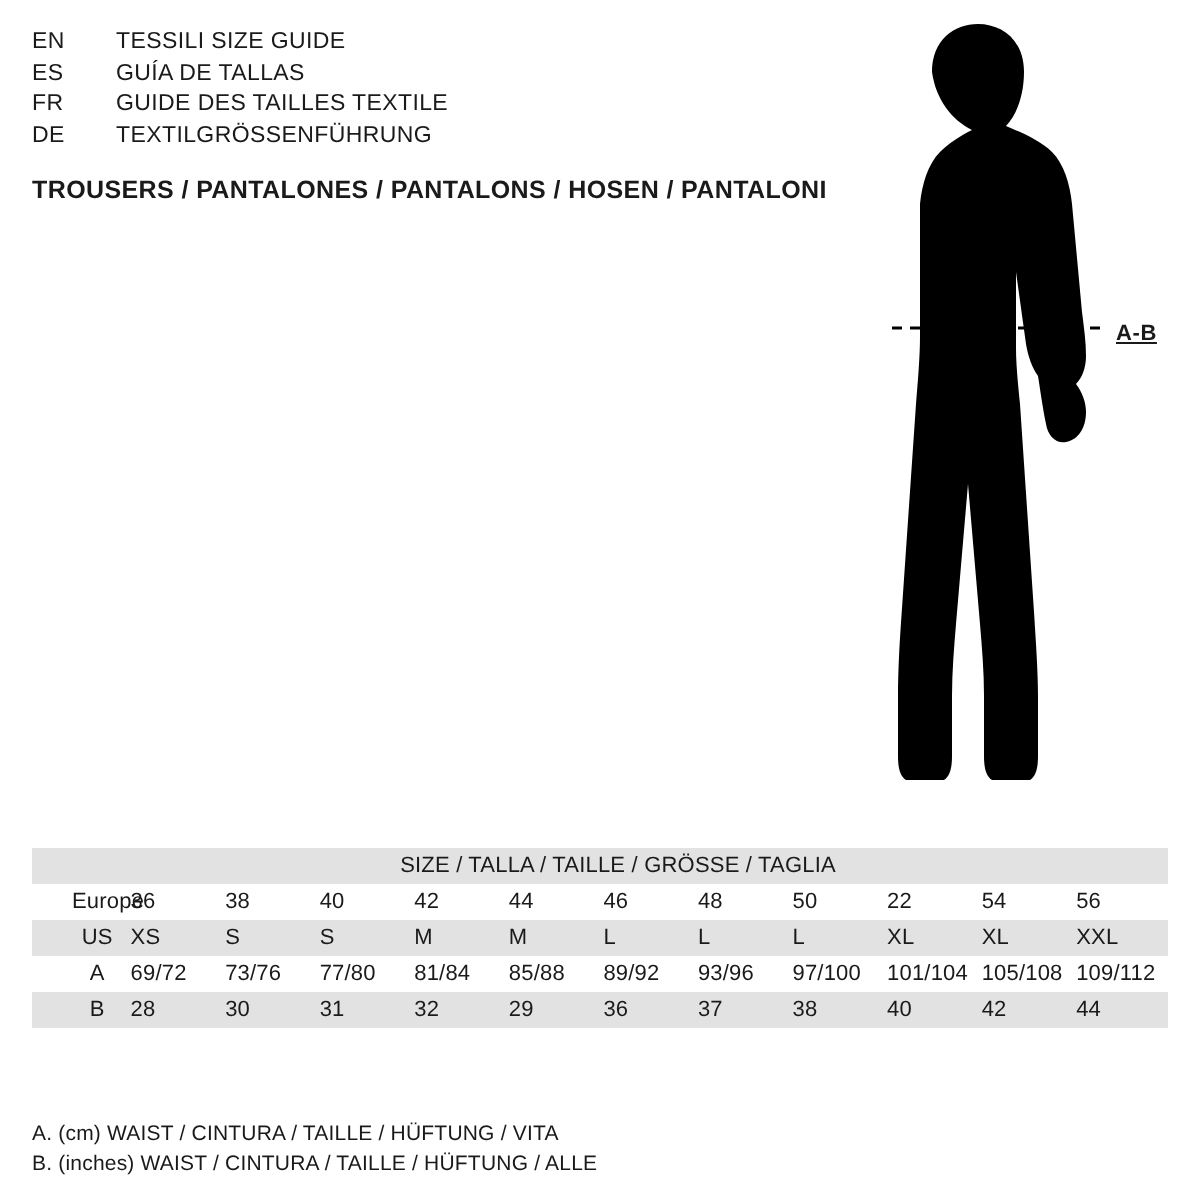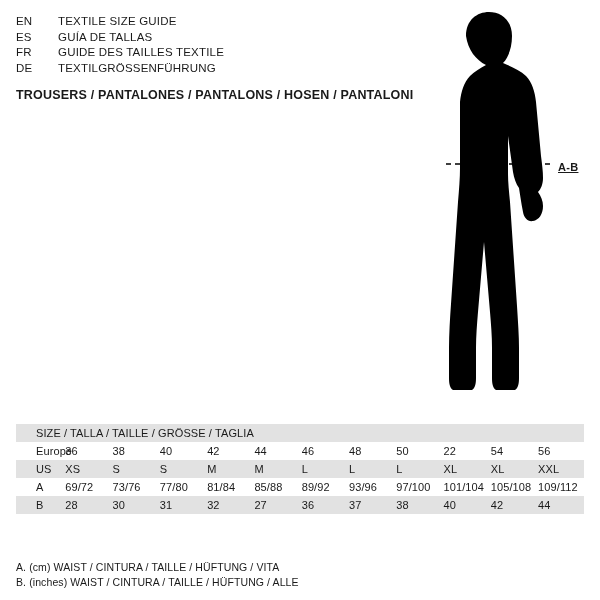--- a/index.html
+++ b/index.html
@@ -91,21 +91,21 @@
     font-size: 11px;
     table-layout: fixed;
   }
   table.sizes td {
     padding: 3px 2px 3px 2px;
     text-align: left;
     white-space: nowrap;
     letter-spacing: 0.1px;
   }
   table.sizes td.rowlabel {
-    text-align: left;
+    text-align: center;
     padding-left: 20px;
     width: 112px;
   }
   table.sizes tr.shade td {
     background: #e2e2e2;
   }
 
   
   .footnotes {
     position: absolute;
@@ -121,21 +121,21 @@
 </style>
 </head>
 <body>
 
 <div class="page">
 
   <table class="lang-table">
     <tbody>
       <tr>
         <td class="lang-code">EN</td>
-        <td class="lang-name">TEXTILE SIZE GUIDE</td>
+        <td class="lang-name">TESSILI SIZE GUIDE</td>
       </tr>
       <tr>
         <td class="lang-code">ES</td>
         <td class="lang-name">GUÍA DE TALLAS</td>
       </tr>
       <tr>
         <td class="lang-code">FR</td>
         <td class="lang-name">GUIDE DES TAILLES TEXTILE</td>
       </tr>
       <tr>
@@ -245,21 +245,21 @@
           <td>101/104</td>
           <td>105/108</td>
           <td>109/112</td>
         </tr>
         <tr class="shade">
           <td class="rowlabel">B</td>
           <td>28</td>
           <td>30</td>
           <td>31</td>
           <td>32</td>
-          <td>27</td>
+          <td>29</td>
           <td>36</td>
           <td>37</td>
           <td>38</td>
           <td>40</td>
           <td>42</td>
           <td>44</td>
         </tr>
       </tbody>
     </table>
   </div>

